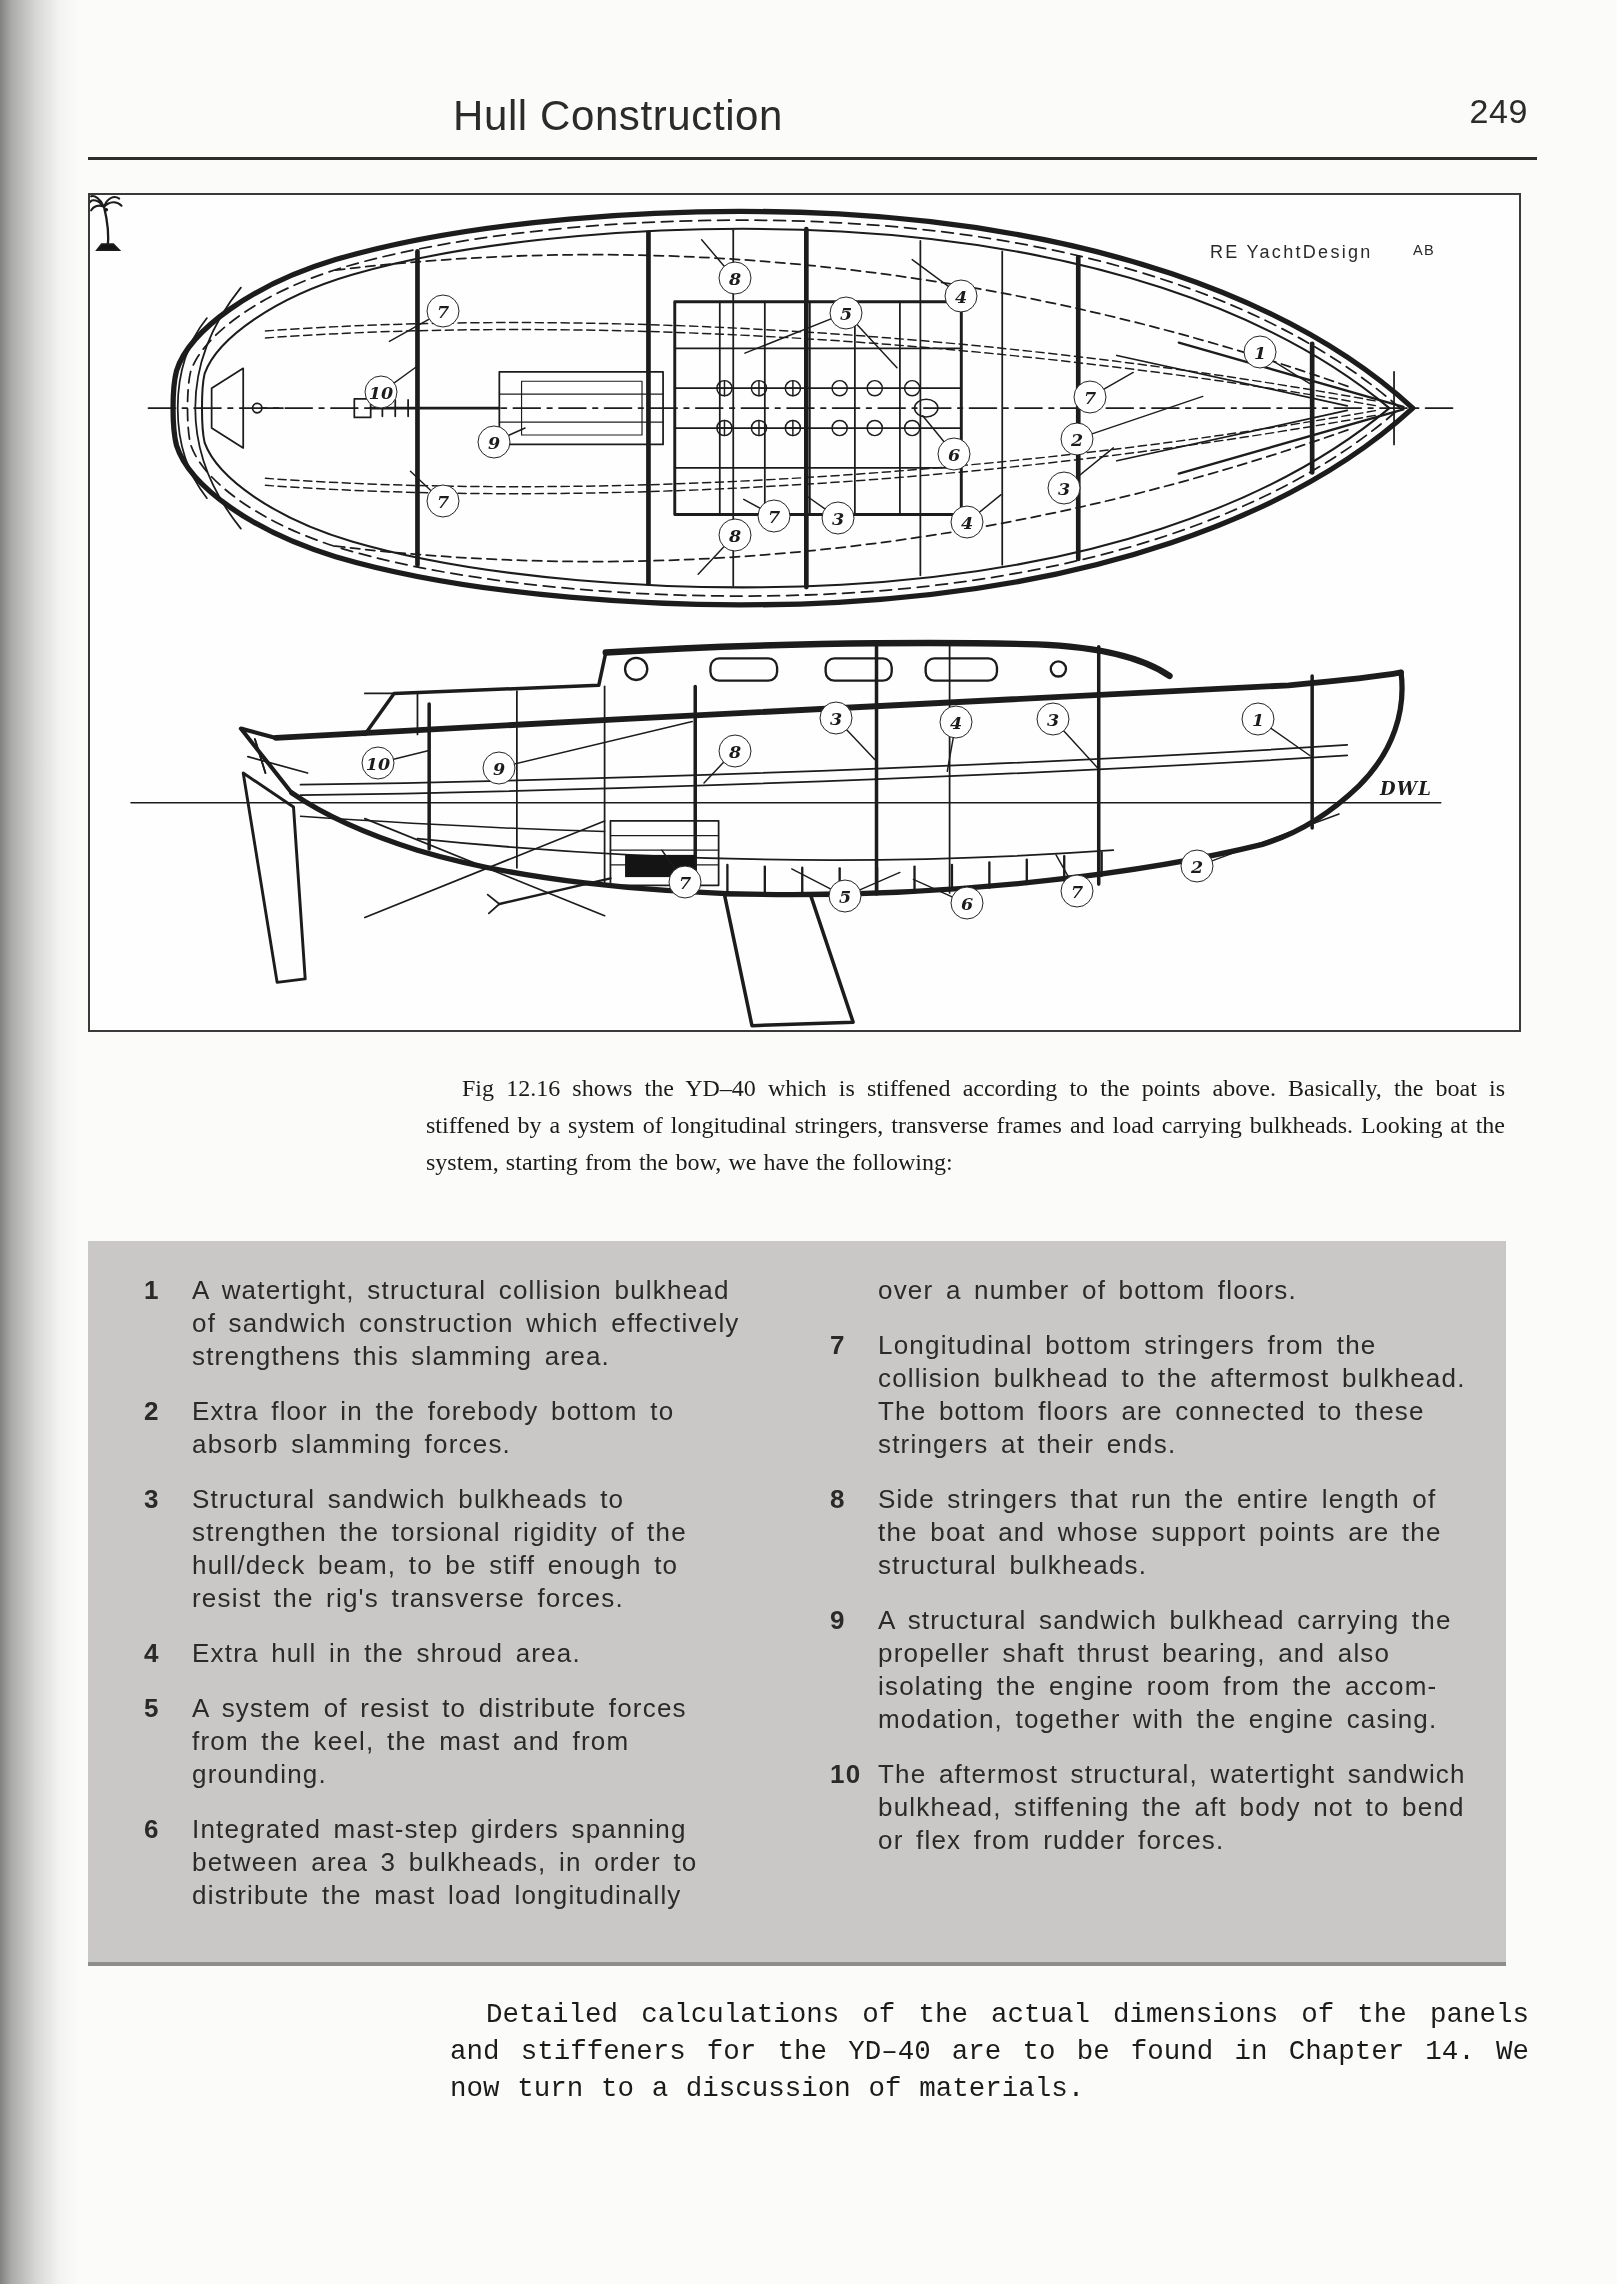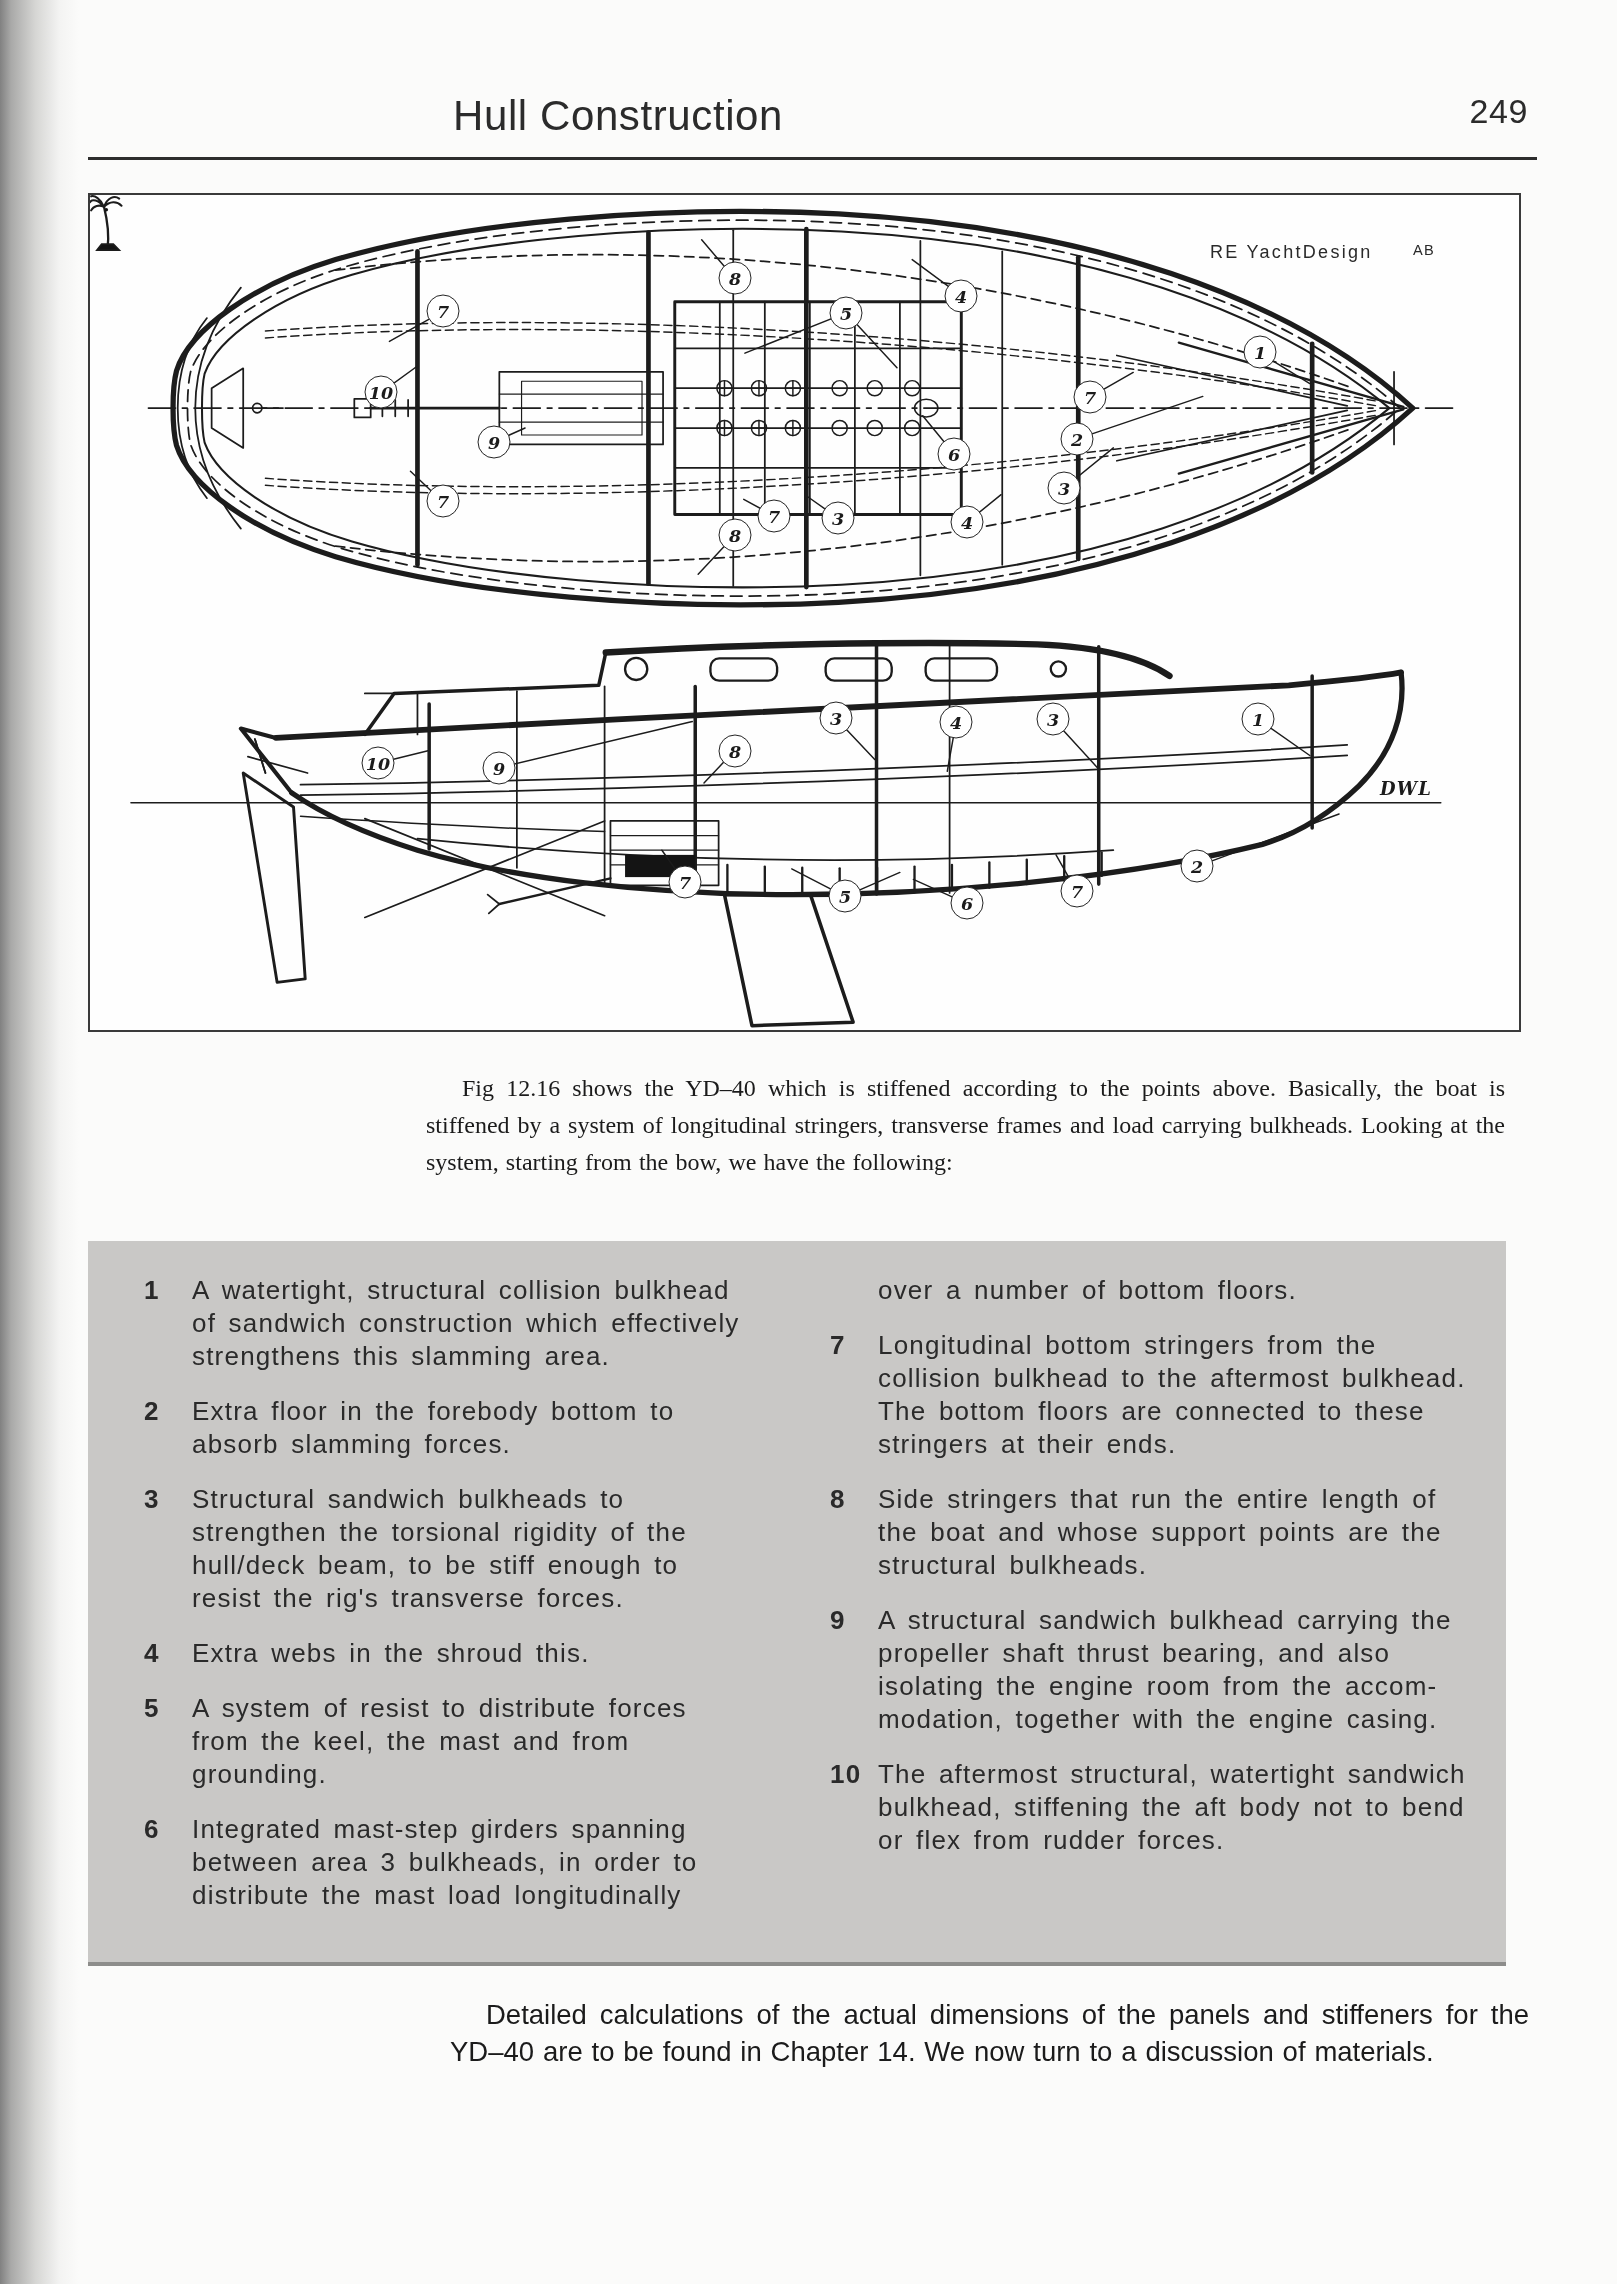--- a/index.html
+++ b/index.html
@@ -74,21 +74,21 @@
   .col{position:absolute; top:33px;}
   #col-left{left:56px; width:608px;}
   #col-right{left:742px; width:658px;}
   .li{display:flex; margin-bottom:22px; font-size:26px; line-height:33px;
       letter-spacing:1.2px; word-spacing:4.1px; color:#2a2a2a;}
   .li .n{width:48px; flex:none; font-weight:700;}
   .li .t{flex:1;}
   
   #closing{
     position:absolute; left:450px; top:1996px; width:1079px;
-    font-family:Liberation Sans, sans-serif; font-size:27.5px; line-height:37px;
+    font-family:Liberation Mono, monospace; font-size:27.5px; line-height:37px;
     text-align:justify; color:#1b1b1b; word-spacing:1.2px;
   }
   #closing p{margin:0; text-indent:36px;}
 </style>
 </head>
 <body>
 
 <div id="page">
 
   <div id="left-shadow"></div>
@@ -321,21 +321,21 @@
       <div class="li">
         <div class="n">2</div>
         <div class="t">Extra floor in the forebody bottom to absorb slamming forces.</div>
       </div>
       <div class="li">
         <div class="n">3</div>
         <div class="t">Structural sandwich bulkheads to strengthen the torsional rigidity of the hull/deck beam, to be stiff enough to resist the rig's transverse forces.</div>
       </div>
       <div class="li">
         <div class="n">4</div>
-        <div class="t">Extra webs in the shroud this.</div>
+        <div class="t">Extra hull in the shroud area.</div>
       </div>
       <div class="li">
         <div class="n">5</div>
         <div class="t">A system of resist to distribute forces from the keel, the mast and from grounding.</div>
       </div>
       <div class="li">
         <div class="n">6</div>
         <div class="t">Integrated mast-step girders spanning between area 3 bulkheads, in order to distribute the mast load longitudinally</div>
       </div>
     </div>

